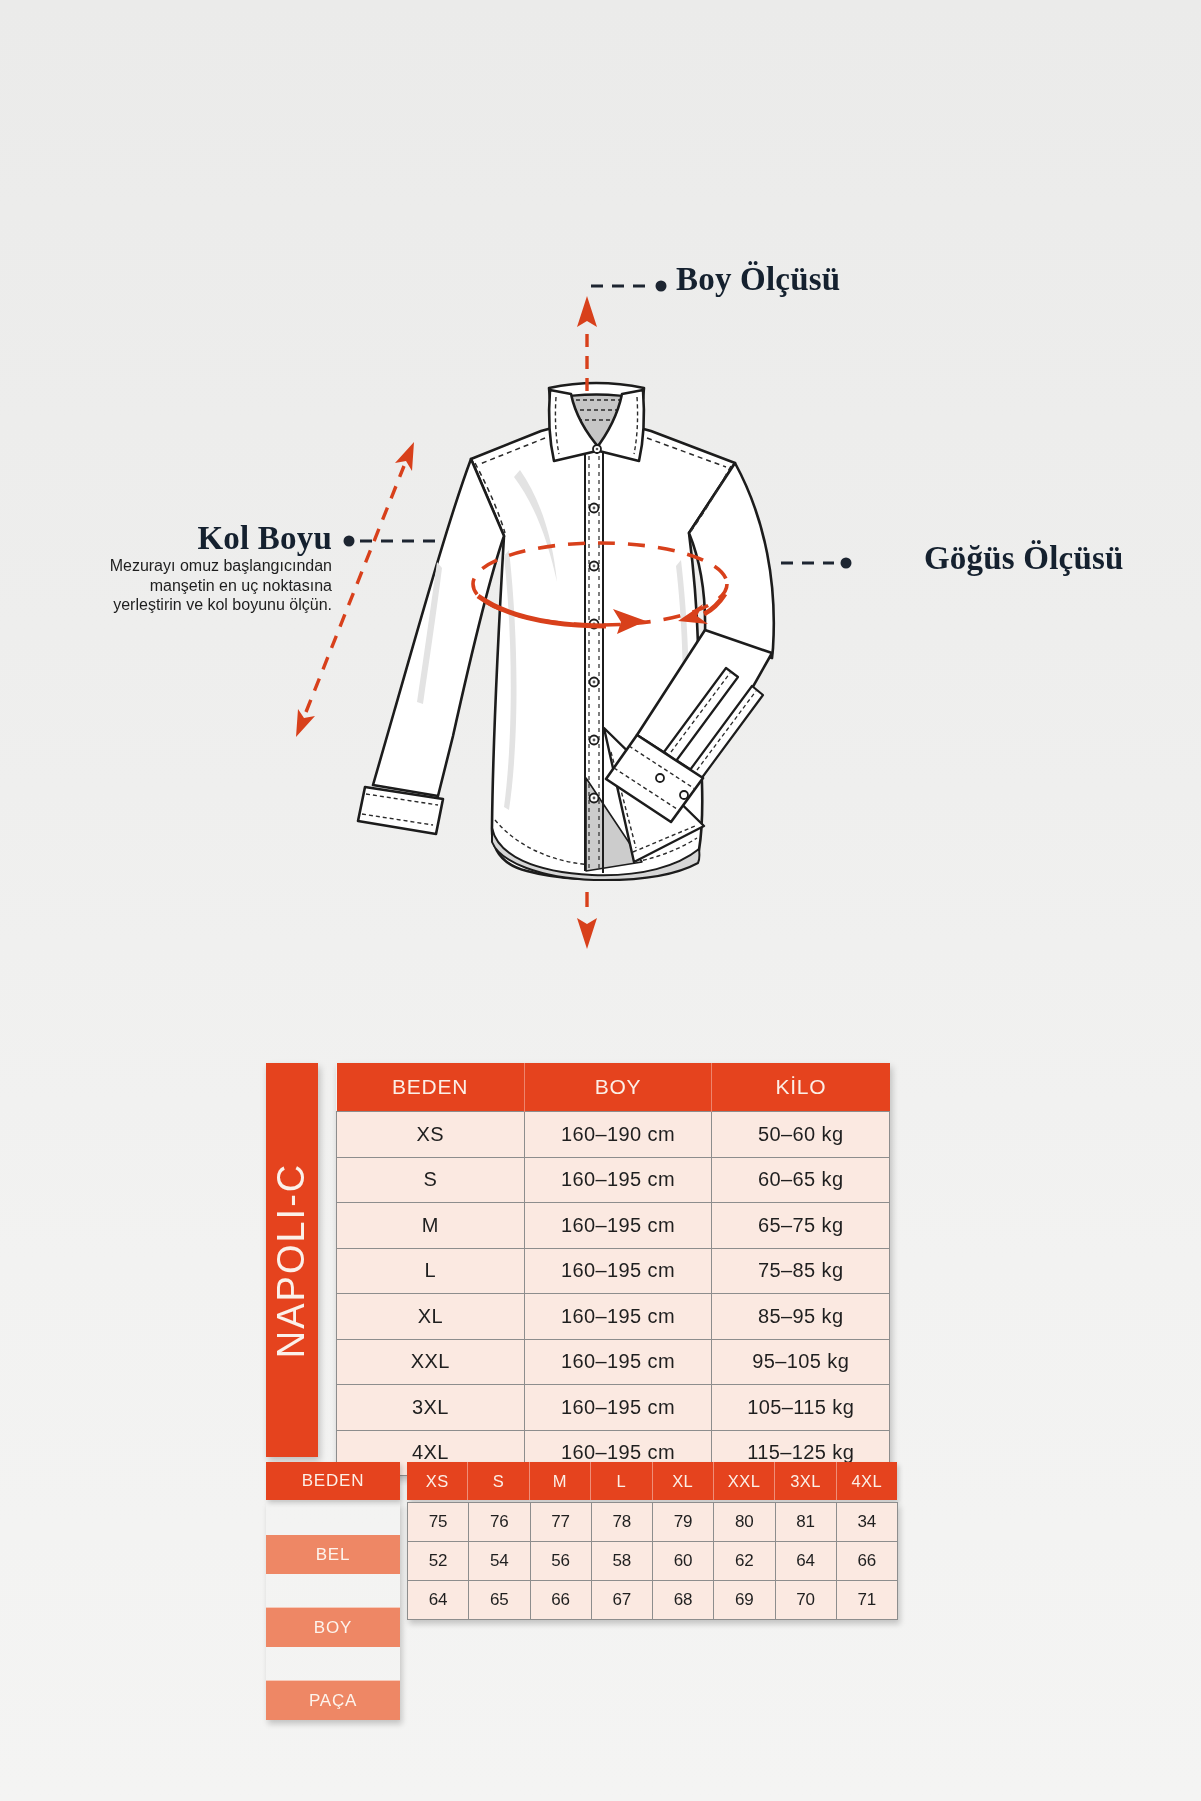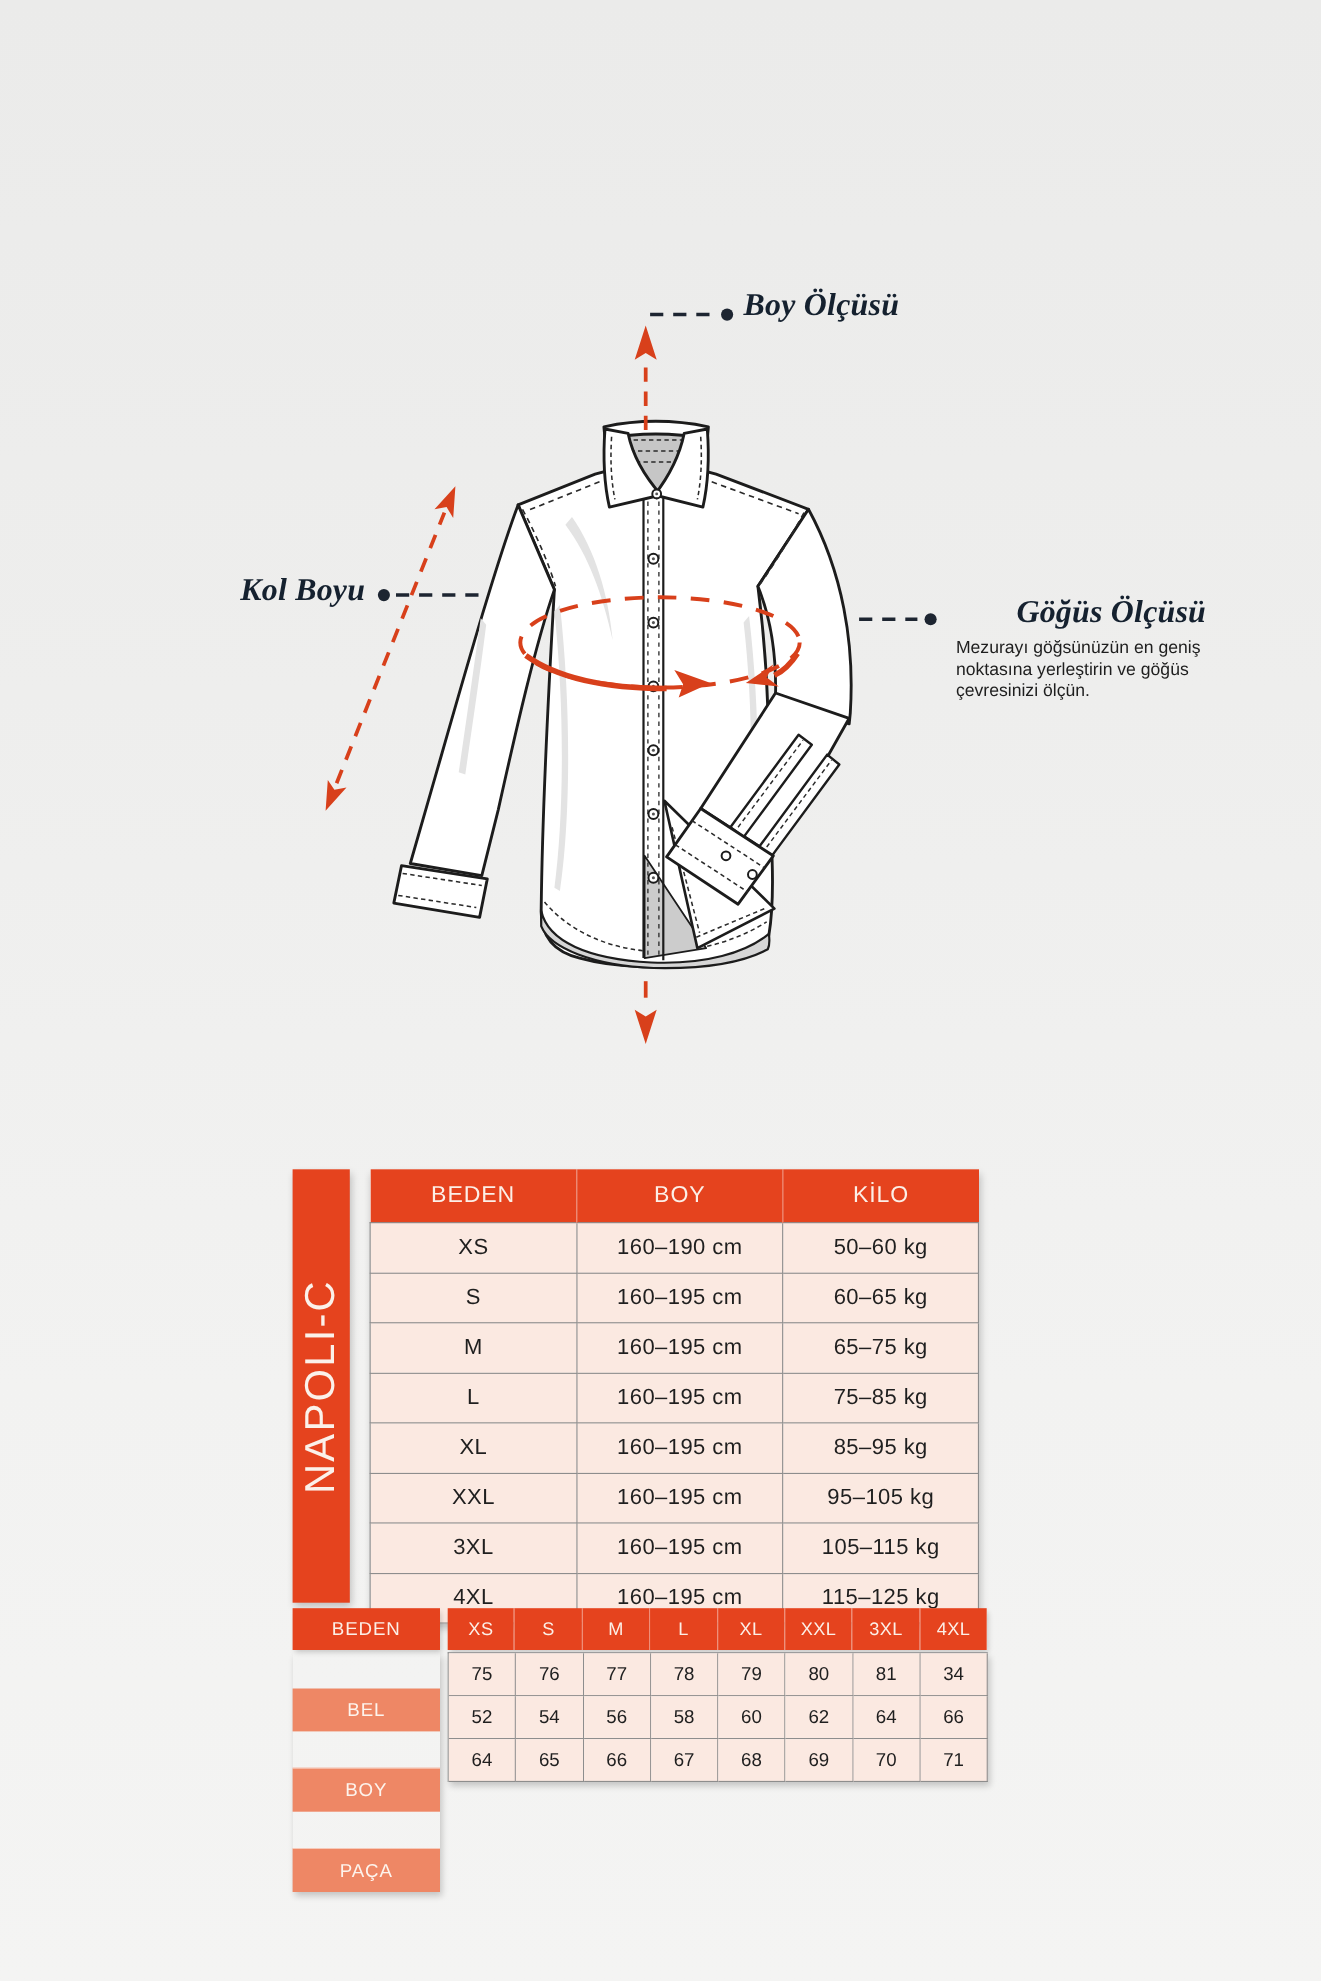--- a/index.html
+++ b/index.html
@@ -3,22 +3,22 @@
 <meta charset="utf-8">
 <style>
   html,body{margin:0;padding:0;background:#dcdcdc;}
   .stage{
     position:relative;width:1201px;height:1801px;overflow:hidden;
     background:linear-gradient(180deg,#ebebea 0%,#eeeeed 35%,#f2f2f1 70%,#f4f4f3 100%);
     font-family:"Liberation Sans", sans-serif;
   }
   .guide-svg{position:absolute;left:0;top:0;}
   .m-title{
-    position:absolute;font-family:"Liberation Serif", serif;font-style:italic;font-weight:700;
-    font-size:29px;color:#15212f;letter-spacing:0.2px;white-space:nowrap;
+    position:absolute;font-family:"Liberation Serif", serif;font-weight:700;
+    font-size:33px;color:#15212f;letter-spacing:0.2px;white-space:nowrap;
   }
   .m-desc{position:absolute;font-size:16px;line-height:19.5px;color:#1e1e1e;}
   #boy-title{left:676px;top:261px;}
   #boy-desc{left:677px;top:303px;width:238px;text-align:left;}
   #kol-title{left:140px;top:520px;width:192px;text-align:right;}
   #kol-desc{left:78px;top:556px;width:254px;text-align:right;}
   #gogus-title{left:908px;top:540px;margin-left:16px;}
   #gogus-desc{left:869px;top:580px;width:240px;text-align:left;}
 
   
@@ -200,27 +200,27 @@
       <circle cx="349" cy="541" r="5.5" stroke="none"></circle>
       <path fill="none" stroke-width="3.2" stroke-dasharray="12 9" d="M360,541 L440,541"></path>
       <path fill="none" stroke-width="3.2" stroke-dasharray="12 9" d="M781,563 L834,563"></path>
       <circle cx="846" cy="563" r="5.5" stroke="none"></circle>
     </g>
   </svg>
 
   <div class="m-title" id="boy-title">Boy Ölçüsü</div>
 
   <div class="m-title" id="kol-title">Kol Boyu</div>
+  <div class="m-desc" id="kol-desc">
+    <div>Mezurayı omuz başlangıcından</div>
+    <div>manşetin en uç noktasına</div>
+    <div>yerleştirin ve kol boyunu ölçün.</div>
+  </div>
 
   <div class="m-title" id="gogus-title">Göğüs Ölçüsü</div>
-  <div class="m-desc" id="gogus-desc">
-    <div>Mezurayı göğsünüzün en geniş</div>
-    <div>noktasına yerleştirin ve göğüs</div>
-    <div>çevresinizi ölçün.</div>
-  </div>
 
   <div class="t1-bar">
     <span>NAPOLI-C</span>
   </div>
 
   <table class="t1">
     <colgroup>
         <col class="c1">
         <col class="c2">
         <col class="c3">

